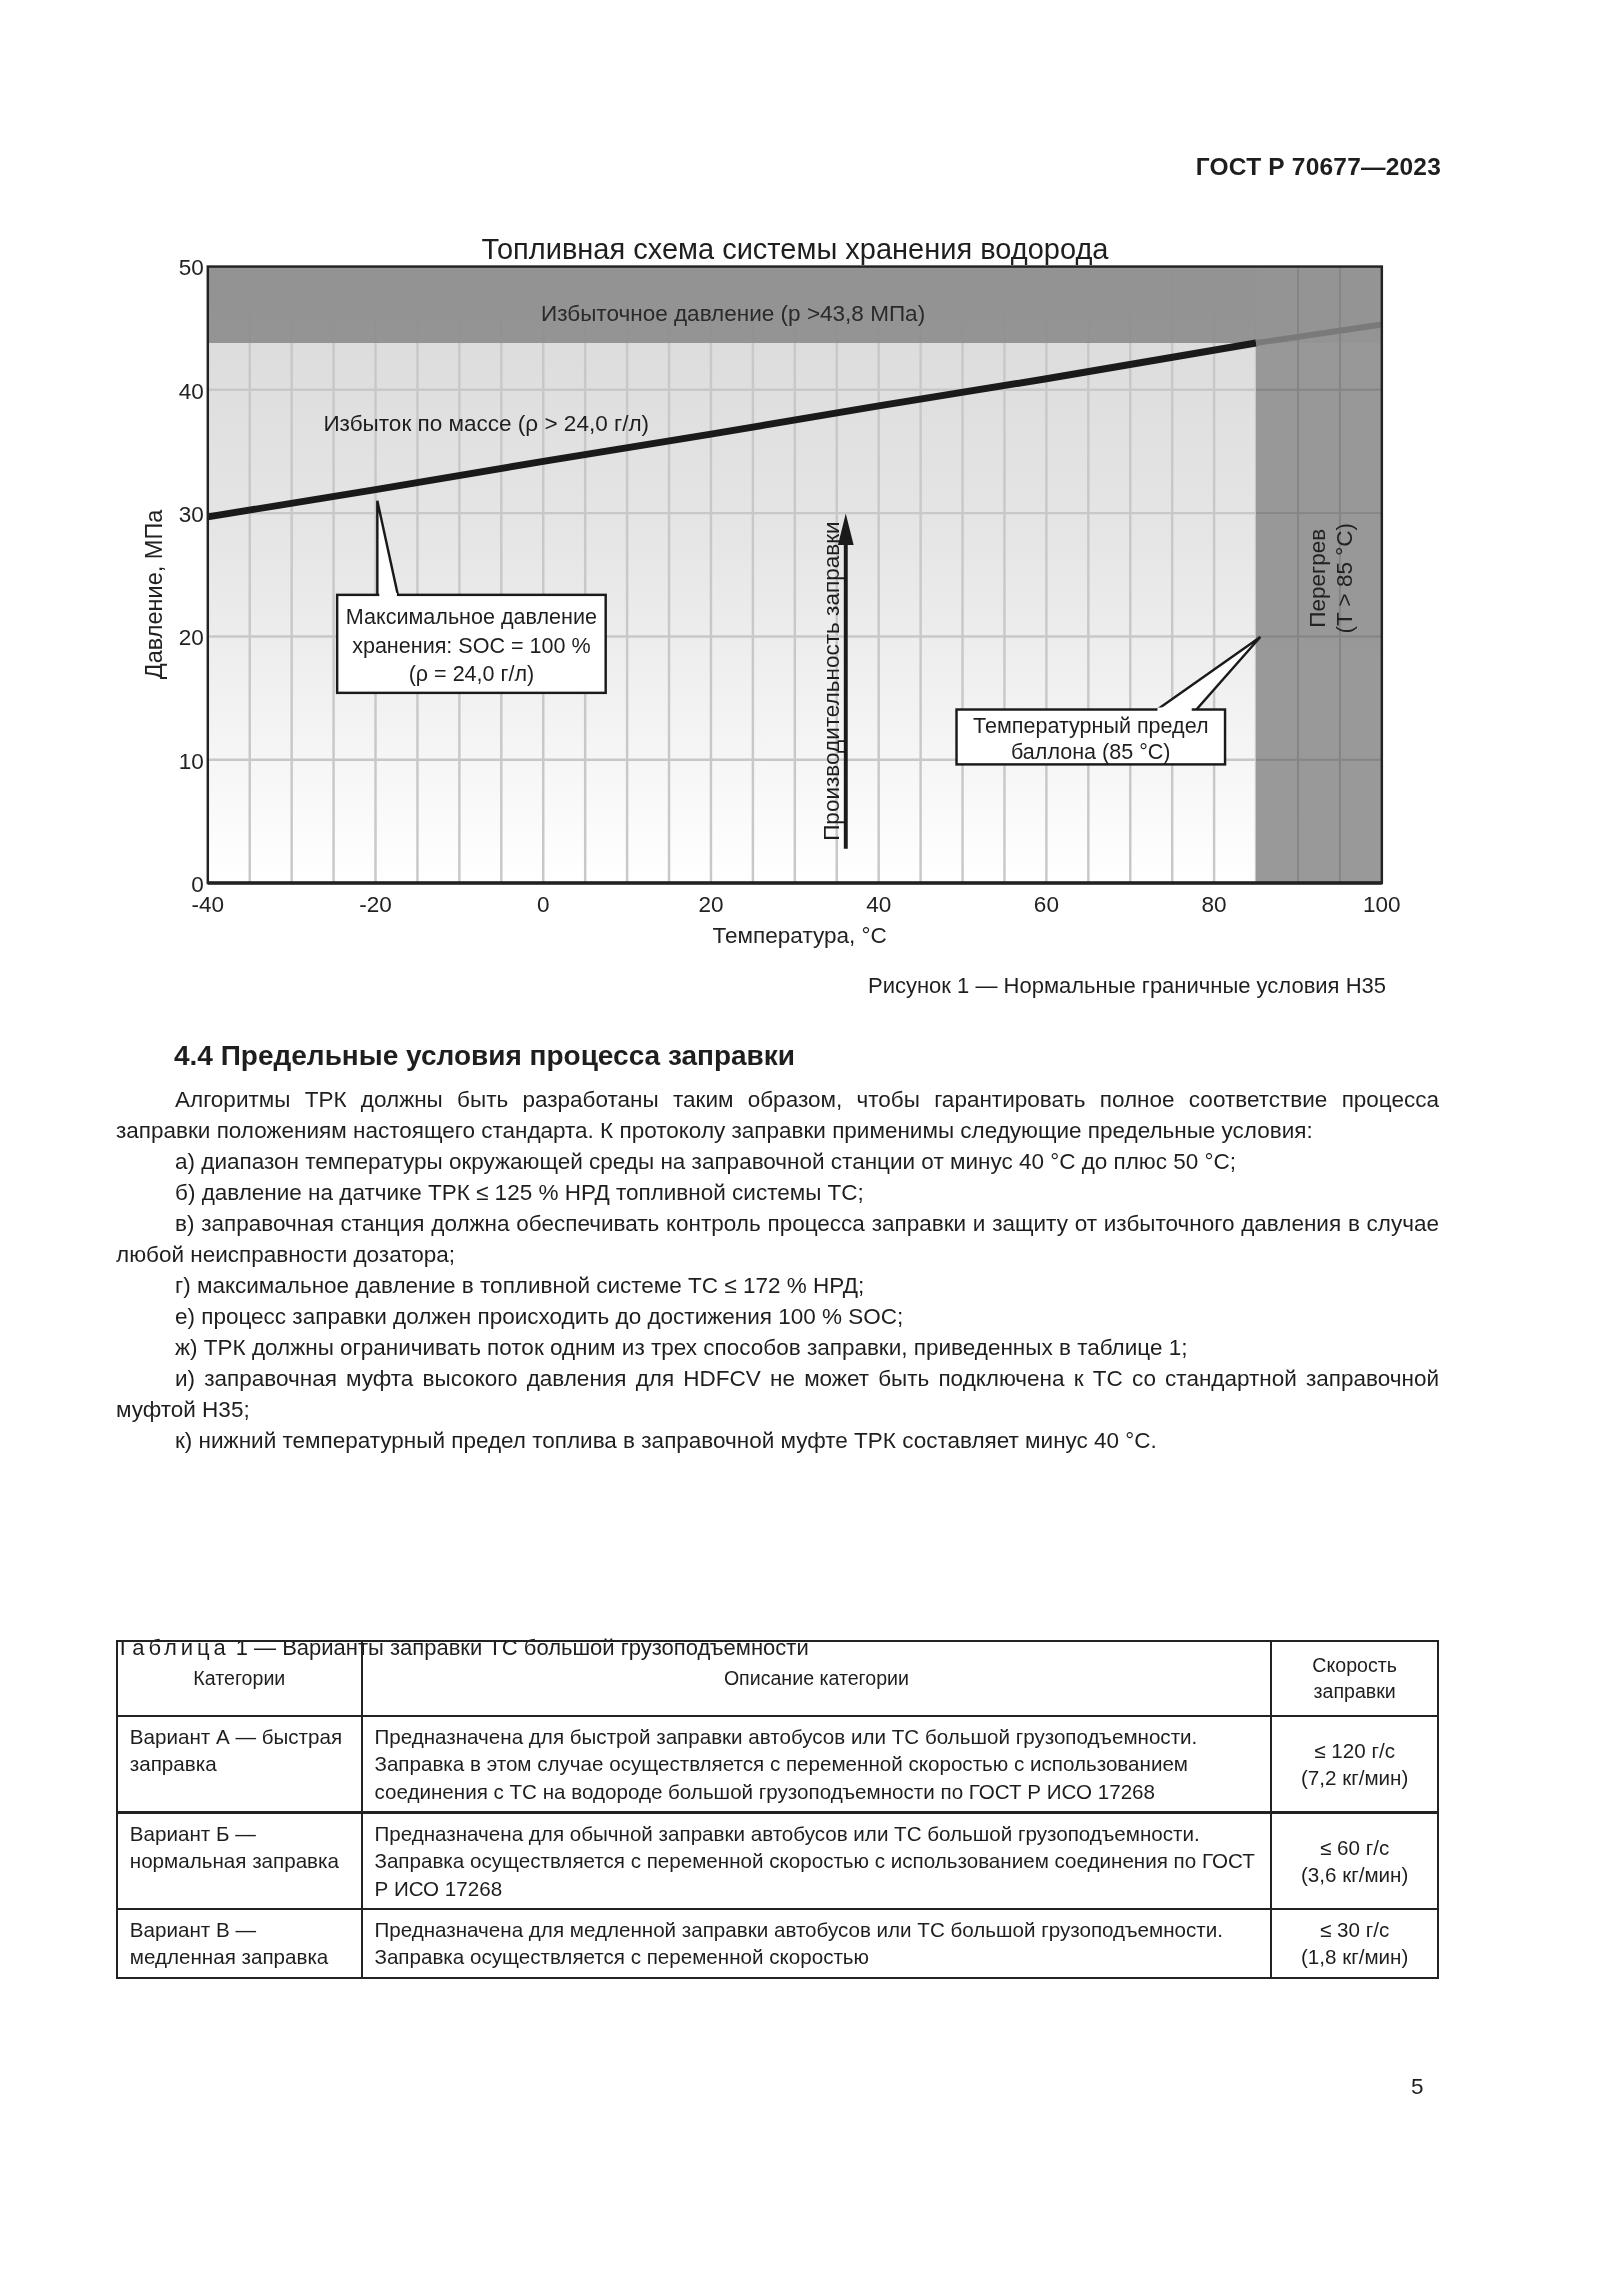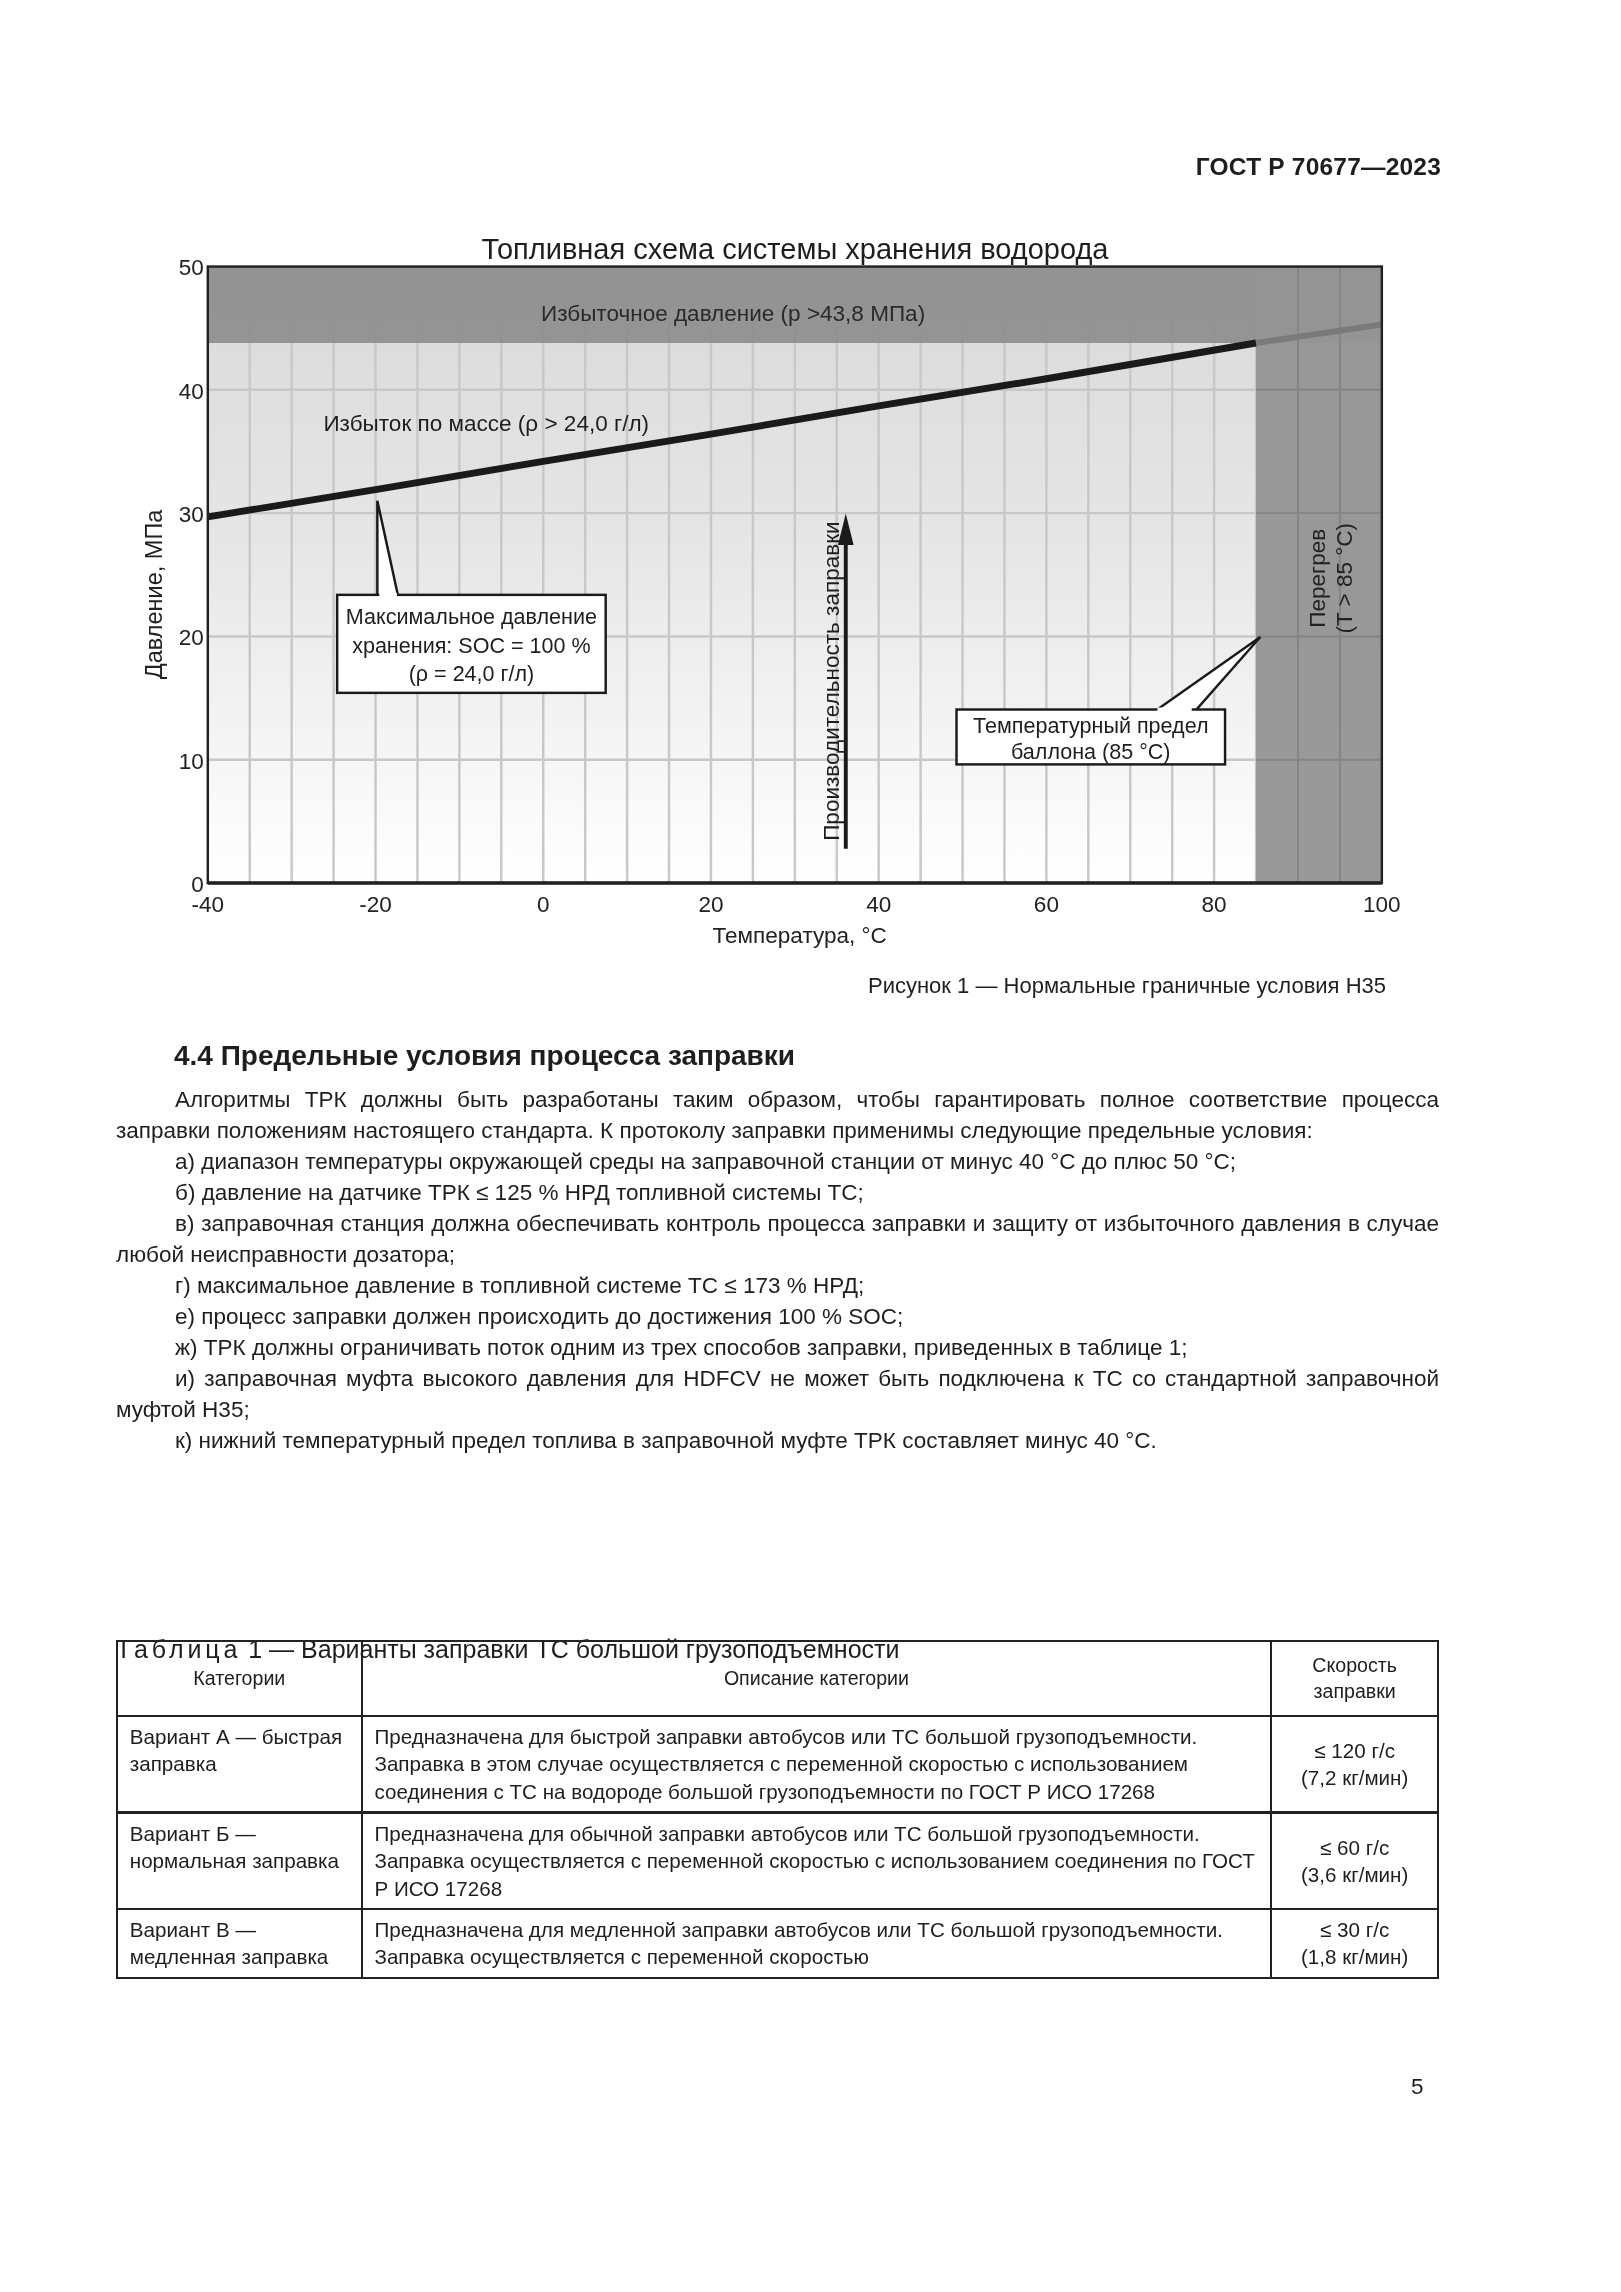--- a/index.html
+++ b/index.html
@@ -8,21 +8,21 @@
   .abs { position: absolute; margin-top: 8px; }
   .doc-header { left: 1078px; top: 145px; width: 363px; text-align: right;
                 font-weight: bold; font-size: 24.5px; letter-spacing: 0.2px; }
   .chart-title { left: 208px; top: 225px; width: 1174px; text-align: center; font-size: 29px; }
   #chart-svg { position: absolute; left: 0; top: 0; }
   .fig-caption { left: 212px; top: 965px; width: 1174px; text-align: right; font-size: 22px; }
   .section-heading { left: 174px; top: 1032px; font-size: 28px; font-weight: bold; }
   .body-text { left: 116px; width: 1323px; font-size: 22.5px; line-height: 31px; }
   .body-text p { margin: 0; text-align: justify; }
   .indent { text-indent: 59px; }
-  .table-caption { left: 116px; top: 1627px; font-size: 25px; }
+  .table-caption { left: 116px; top: 1627px; font-size: 22px; }
   .table-caption .spaced { letter-spacing: 3.9px; }
   table.data-table { position: absolute; left: 116px; top: 1640px; width: 1323px;
                      border-collapse: collapse; font-size: 20.6px; }
   .data-table th, .data-table td { border: 2px solid #222; vertical-align: top; }
   .data-table th { font-weight: normal; height: 71px; vertical-align: middle; text-align: center; font-size: 19.6px; line-height: 25.5px; }
   .data-table td { padding: 5.9px 9.8px 5.9px 11.8px; line-height: 27.4px; }
   .data-table td.speed { text-align: center; vertical-align: middle; padding: 5.9px 3.9px; }
   .data-table tr.head-row th { border-bottom: 2.9px double #222; }
   .data-table tr.rowA td { border-bottom: 3.9px solid #222; }
   .page-number { left: 1411px; top: 2066px; font-size: 22.5px; }
@@ -136,21 +136,21 @@
 
 <div class="abs fig-caption">Рисунок 1 — Нормальные граничные условия H35</div>
 
 <div class="abs section-heading">4.4 Предельные условия процесса заправки</div>
 
 <div class="abs body-text" style="top:1076px;">
   <p class="indent">Алгоритмы ТРК должны быть разработаны таким образом, чтобы гарантировать полное соответствие процесса заправки положениям настоящего стандарта. К протоколу заправки применимы следующие предельные условия:</p>
   <p class="indent">а) диапазон температуры окружающей среды на заправочной станции от минус 40 °C до плюс 50 °C;</p>
   <p class="indent">б) давление на датчике ТРК ≤ 125 % НРД топливной системы ТС;</p>
   <p class="indent">в) заправочная станция должна обеспечивать контроль процесса заправки и защиту от избыточного давления в случае любой неисправности дозатора;</p>
-  <p class="indent">г) максимальное давление в топливной системе ТС ≤ 173 % НРД;</p>
+  <p class="indent">г) максимальное давление в топливной системе ТС ≤ 172 % НРД;</p>
   <p class="indent">е) процесс заправки должен происходить до достижения 100 % SOC;</p>
   <p class="indent">ж) ТРК должны ограничивать поток одним из трех способов заправки, приведенных в таблице 1;</p>
   <p class="indent">и) заправочная муфта высокого давления для HDFCV не может быть подключена к ТС со стандартной заправочной муфтой H35;</p>
   <p class="indent">к) нижний температурный предел топлива в заправочной муфте ТРК составляет минус 40 °C.</p>
 </div>
 
 <div class="abs table-caption">
   <span class="spaced">Таблица</span><span> 1 — Варианты заправки ТС большой грузоподъемности</span>
 </div>
 

